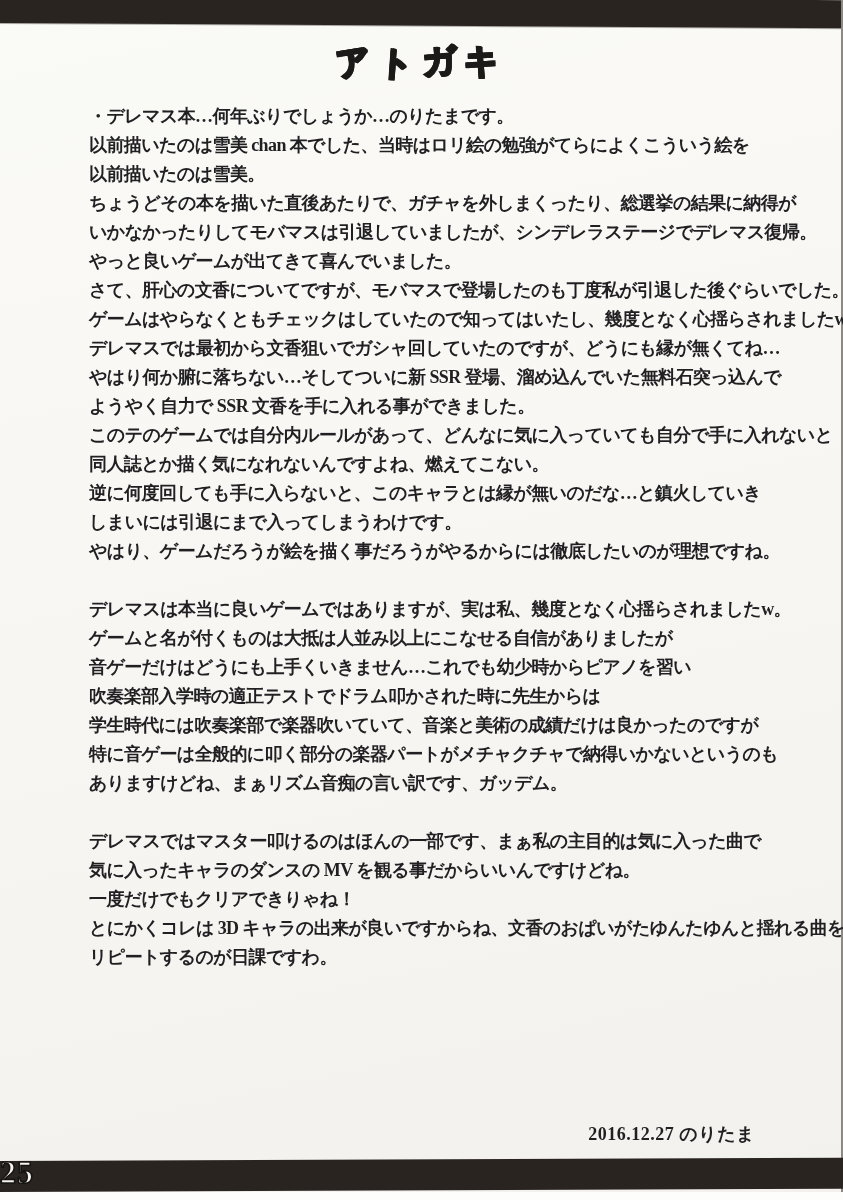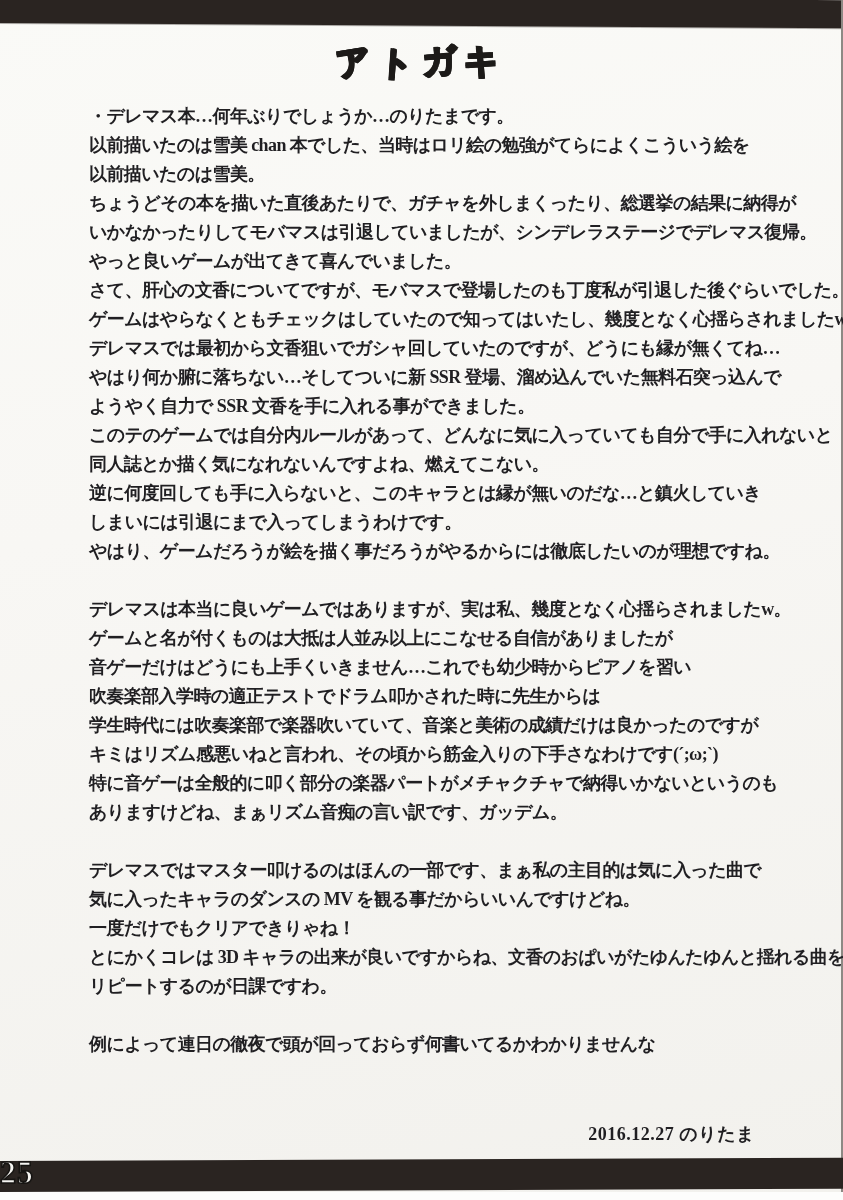--- a/index.html
+++ b/index.html
@@ -114,33 +114,31 @@
         <div class="line">逆に何度回しても手に入らないと、このキャラとは縁が無いのだな…と鎮火していき</div>
         <div class="line">しまいには引退にまで入ってしまうわけです。</div>
         <div class="line">やはり、ゲームだろうが絵を描く事だろうがやるからには徹底したいのが理想ですね。</div>
       </div>
       <div class="para">
         <div class="line">デレマスは本当に良いゲームではありますが、実は私、幾度となく心揺らされましたw。</div>
         <div class="line">ゲームと名が付くものは大抵は人並み以上にこなせる自信がありましたが</div>
         <div class="line">音ゲーだけはどうにも上手くいきません…これでも幼少時からピアノを習い</div>
         <div class="line">吹奏楽部入学時の適正テストでドラム叩かされた時に先生からは</div>
         <div class="line">学生時代には吹奏楽部で楽器吹いていて、音楽と美術の成績だけは良かったのですが</div>
-        <div class="line">キミはリズム感悪いねと言われ、その頃から筋金入りの下手さなわけです(´;ω;`)</div>
         <div class="line">特に音ゲーは全般的に叩く部分の楽器パートがメチャクチャで納得いかないというのも</div>
         <div class="line">ありますけどね、まぁリズム音痴の言い訳です、ガッデム。</div>
       </div>
       <div class="para">
         <div class="line">デレマスではマスター叩けるのはほんの一部です、まぁ私の主目的は気に入った曲で</div>
         <div class="line">気に入ったキャラのダンスの MV を観る事だからいいんですけどね。</div>
         <div class="line">一度だけでもクリアできりゃね！</div>
         <div class="line">とにかくコレは 3D キャラの出来が良いですからね、文香のおぱいがたゆんたゆんと揺れる曲を</div>
         <div class="line">リピートするのが日課ですわ。</div>
       </div>
       <div class="para">
-        <div class="line">例によって連日の徹夜で頭が回っておらず何書いてるかわかりませんな</div>
       </div>
     </div>
 
   <div class="signature">2016.12.27 のりたま</div>
 
   <div class="bottom-bar">
     <span class="page-num">25</span>
   </div>
   <div class="bottom-white"></div>
 </div>

